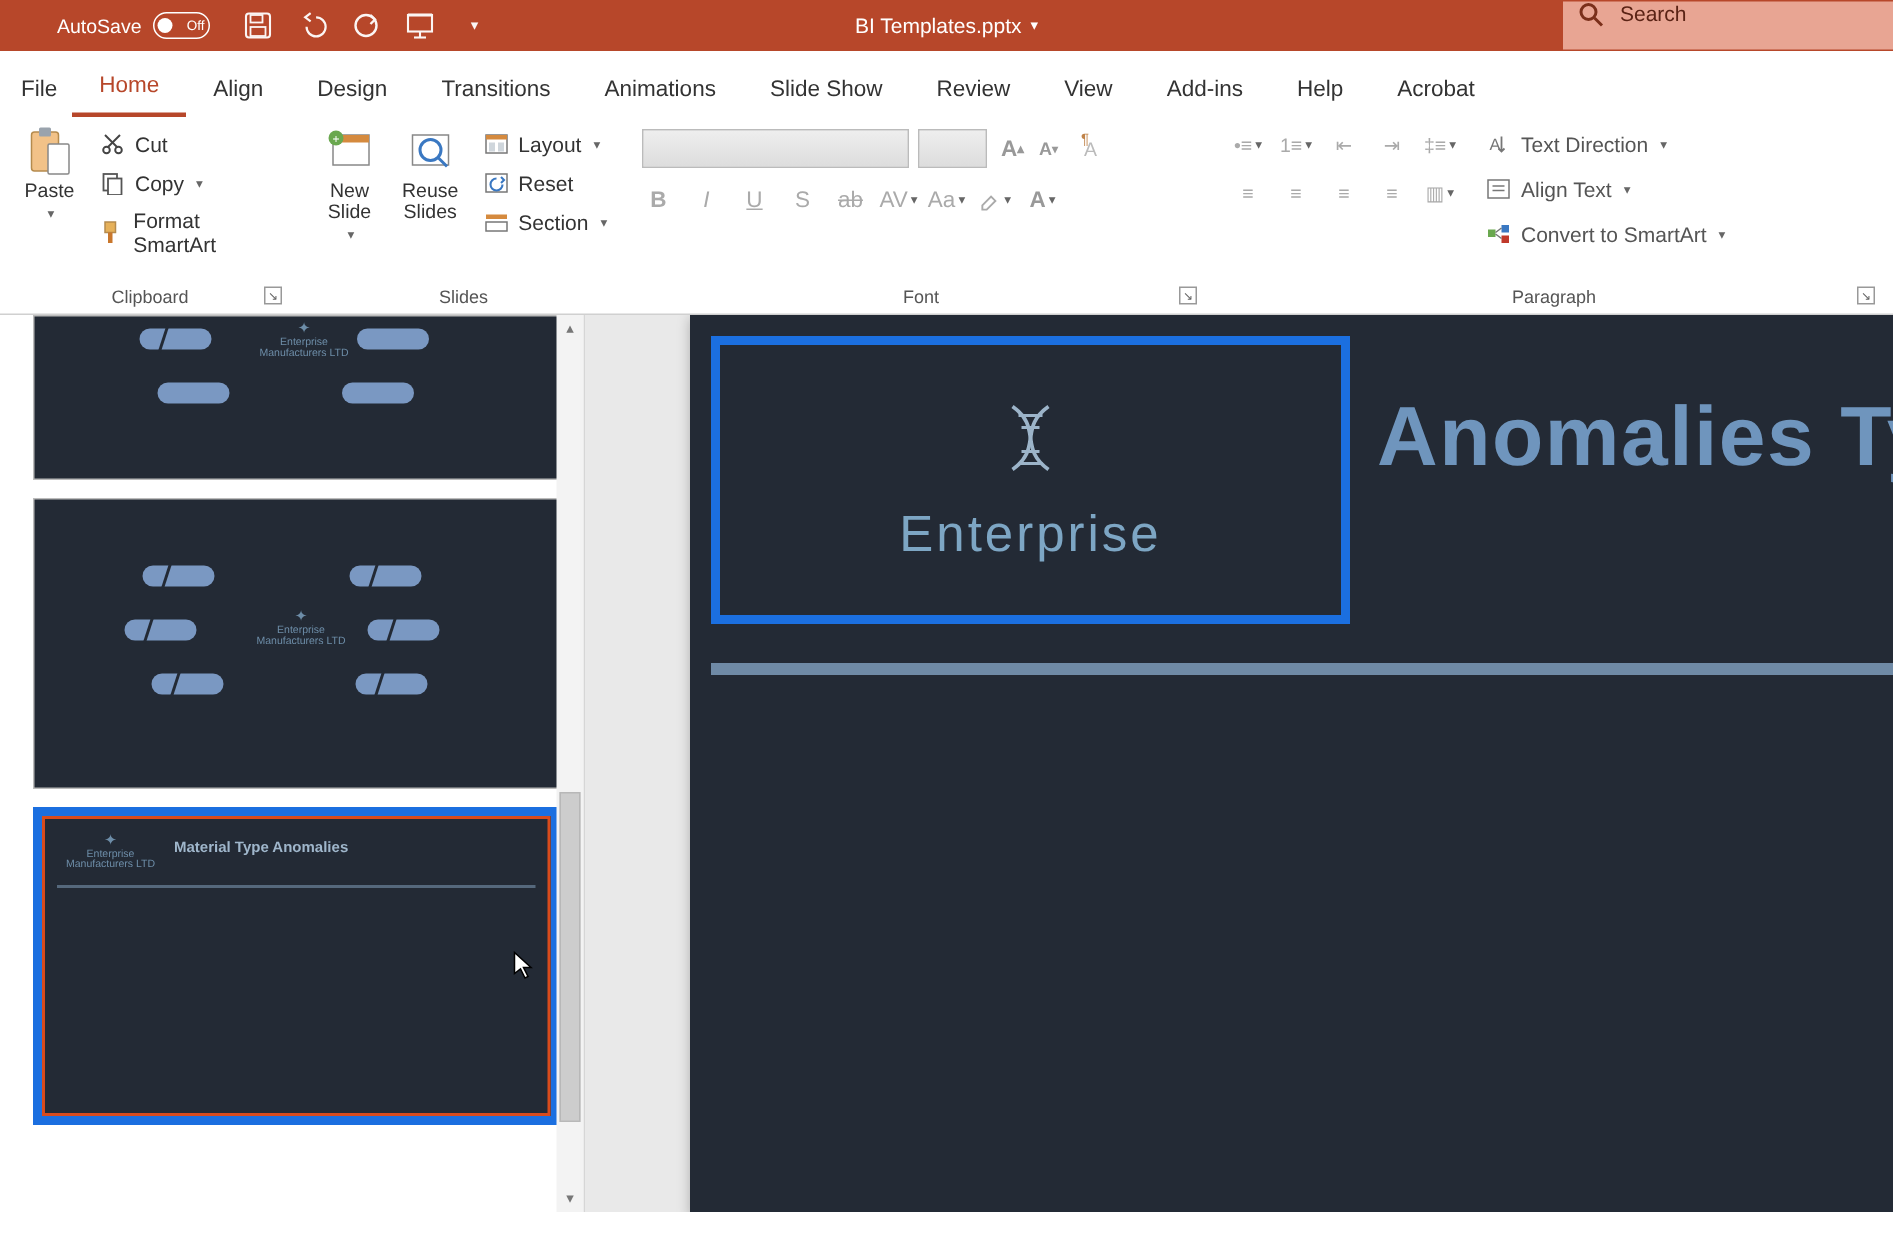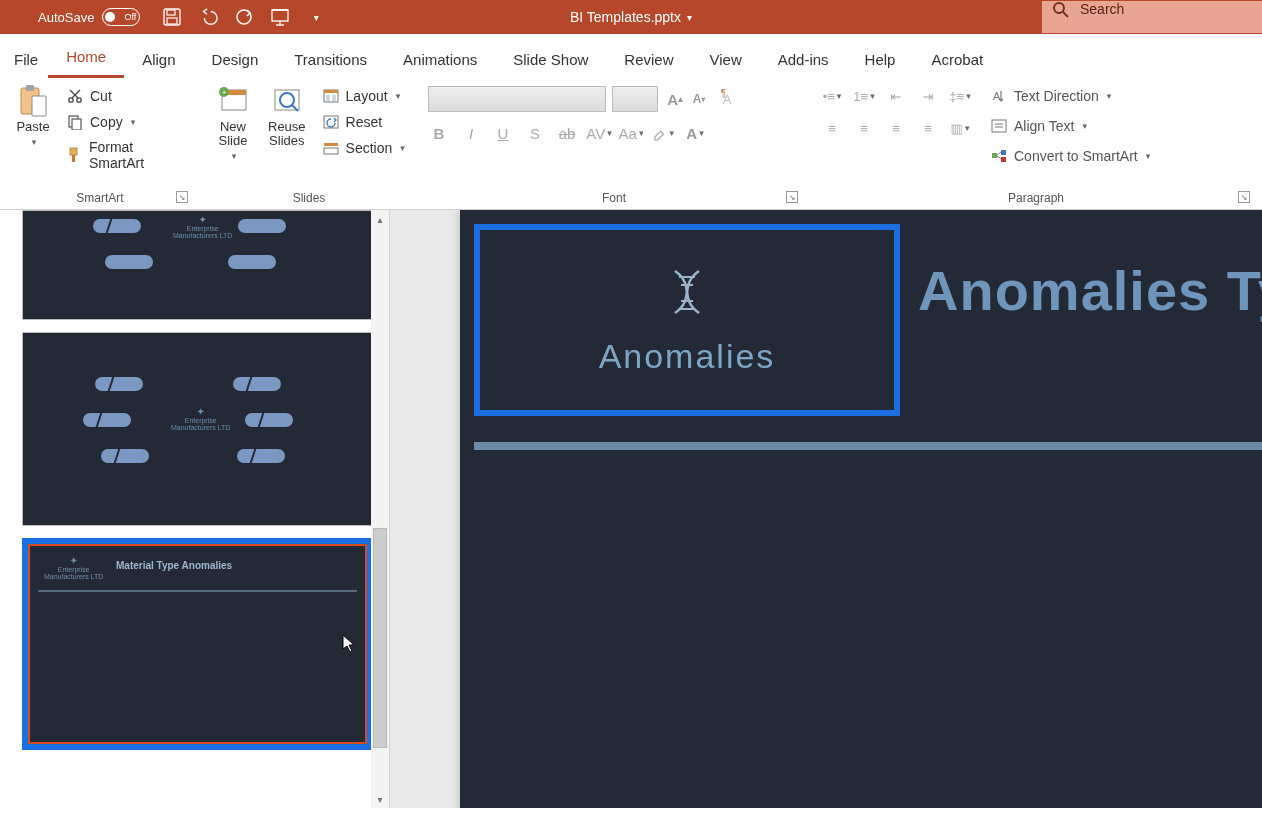--- a/index.html
+++ b/index.html
@@ -206,21 +206,21 @@
               <svg width="16" height="16" viewBox="0 0 16 16">
                 <rect x="4" y="1" width="7" height="7" fill="#e6b15a" stroke="#b58b4d"></rect>
                 <rect x="6" y="8" width="3" height="7" fill="#c9772c"></rect>
               </svg>
             </span>
           <span>Format SmartArt</span>
         </div>
       </div>
     </div>
     <div class="group-label">
-      <span>SmartArt</span>
+      <span>Clipboard</span>
       <span class="dlg-launch">↘</span>
     </div>
   </div>
 
   <div class="group" style="width:218px;">
     <div class="group-row">
       <div class="bigbtn">
         <span class="icn">
             <svg width="34" height="34" viewBox="0 0 34 34">
               <rect x="6" y="6" width="24" height="20" fill="#fff" stroke="#888"></rect>
@@ -439,19 +439,19 @@
         <span class="helix">
           <svg width="64" height="64" viewBox="0 0 64 64">
             <path d="M20 6 C40 20, 24 34, 44 48" fill="none" stroke="#9cb4c9" stroke-width="2.5"></path>
             <path d="M44 6 C24 20, 40 34, 20 48" fill="none" stroke="#9cb4c9" stroke-width="2.5"></path>
             <line x1="24" y1="12" x2="40" y2="12" stroke="#9cb4c9" stroke-width="2"></line>
             <line x1="26" y1="20" x2="38" y2="20" stroke="#9cb4c9" stroke-width="2"></line>
             <line x1="26" y1="36" x2="38" y2="36" stroke="#9cb4c9" stroke-width="2"></line>
             <line x1="24" y1="44" x2="40" y2="44" stroke="#9cb4c9" stroke-width="2"></line>
           </svg>
         </span>
-        <div class="line1">Anomalies</div>
+        <div class="line1">Enterprise</div>
       </div>
       <div class="slide-title">Anomalies Ty</div>
       <div class="slide-rule"></div>
     </div>
   </div>
 </div>
 
 </body></html>

